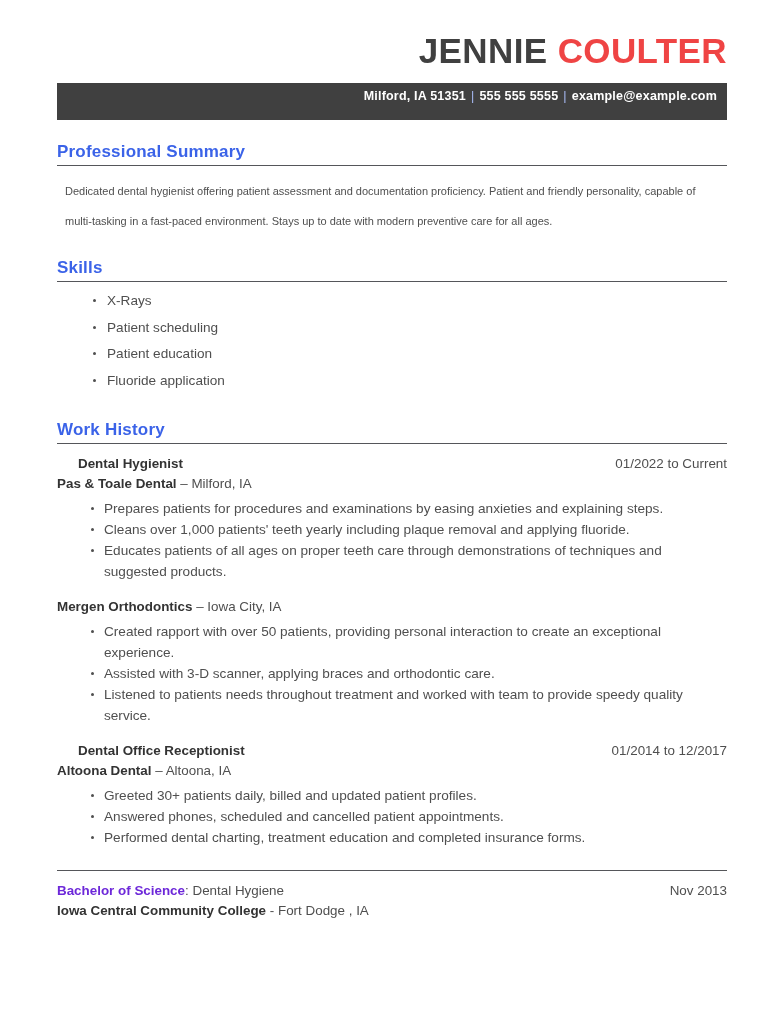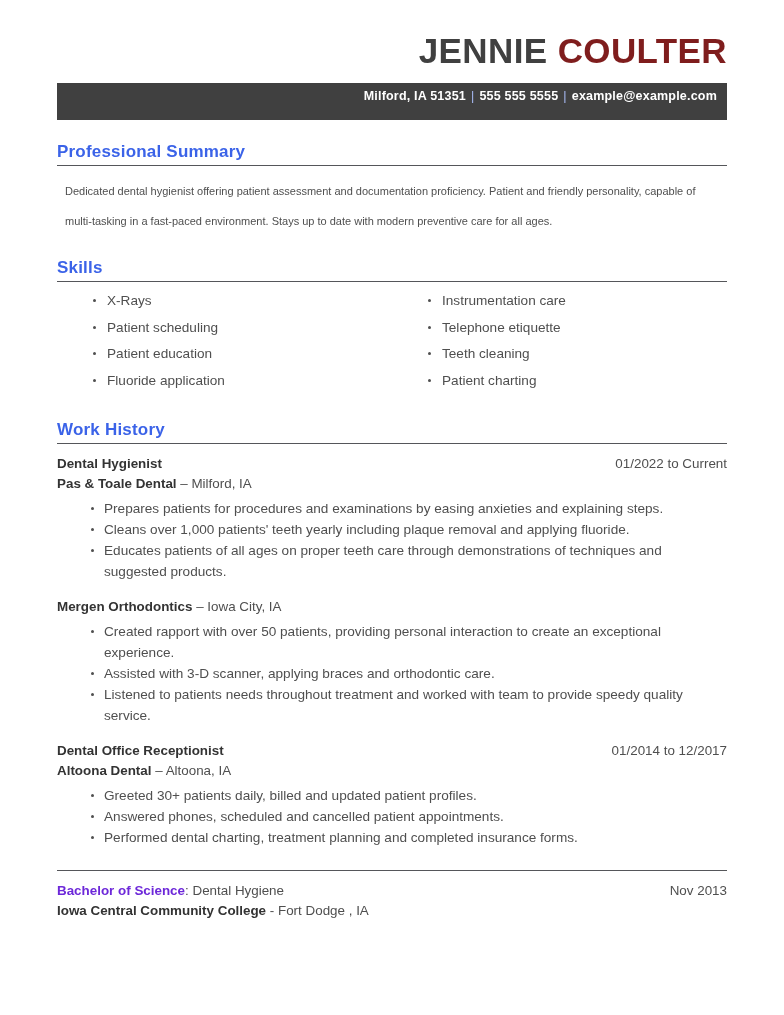--- a/index.html
+++ b/index.html
@@ -32,21 +32,21 @@
     font-size: 35px;
     font-weight: bold;
     letter-spacing: 0.4px;
     line-height: 42px;
     white-space: nowrap;
   }
   .name .first {
     color: #404040;
   }
   .name .last {
-    color: #7f1d1d;
+    color: #ef4444;
   }
   .contact-bar {
     margin: 11px 57px 0 57px;
     background: #404040;
     color: #ffffff;
     font-size: 12.5px;
     font-weight: bold;
     text-align: right;
     padding: 6px 10px 17px 10px;
     box-sizing: border-box;
@@ -134,20 +134,21 @@
   .job-line {
     display: flex;
     justify-content: space-between;
     align-items: baseline;
   }
   .job-title {
     font-size: 13.4px;
     font-weight: bold;
     color: #333333;
     line-height: 20px;
+    margin-left: 21px;
   }
   .job-date {
     font-size: 13.4px;
     color: #4f4f4f;
     line-height: 20px;
     white-space: nowrap;
   }
   .job-company {
     font-size: 13.4px;
     line-height: 20px;
@@ -241,28 +242,20 @@
       <div class="rule"></div>
       <div class="skills-wrap">
         <div class="skills-col">
           <ul>
             <li>X-Rays</li>
             <li>Patient scheduling</li>
             <li>Patient education</li>
             <li>Fluoride application</li>
           </ul>
         </div>
-        <div class="skills-col">
-          <ul>
-            <li>Instrumentation care</li>
-            <li>Telephone etiquette</li>
-            <li>Teeth cleaning</li>
-            <li>Patient charting</li>
-          </ul>
-        </div>
       </div>
     </div>
 
     <div class="section">
       <div class="section-title">Work History</div>
       <div class="rule"></div>
 
       <div class="job">
         <div class="job-line">
           <span class="job-title">Dental Hygienist</span>
@@ -296,21 +289,21 @@
           <span class="job-title">Dental Office Receptionist</span>
           <span class="job-date">01/2014 to 12/2017</span>
         </div>
         <div class="job-company">
           <span class="org">Altoona Dental</span>
           <span>– Altoona, IA</span>
         </div>
         <ul>
           <li>Greeted 30+ patients daily, billed and updated patient profiles.</li>
           <li>Answered phones, scheduled and cancelled patient appointments.</li>
-          <li>Performed dental charting, treatment planning and completed insurance forms.</li>
+          <li>Performed dental charting, treatment education and completed insurance forms.</li>
         </ul>
       </div>
     </div>
 
     <div class="section">
       <div class="rule"></div>
       <div class="edu-line">
         <span class="edu-degree"><span class="deg">Bachelor of Science</span><span>: Dental Hygiene</span></span>
         <span class="edu-date">Nov 2013</span>
       </div>

